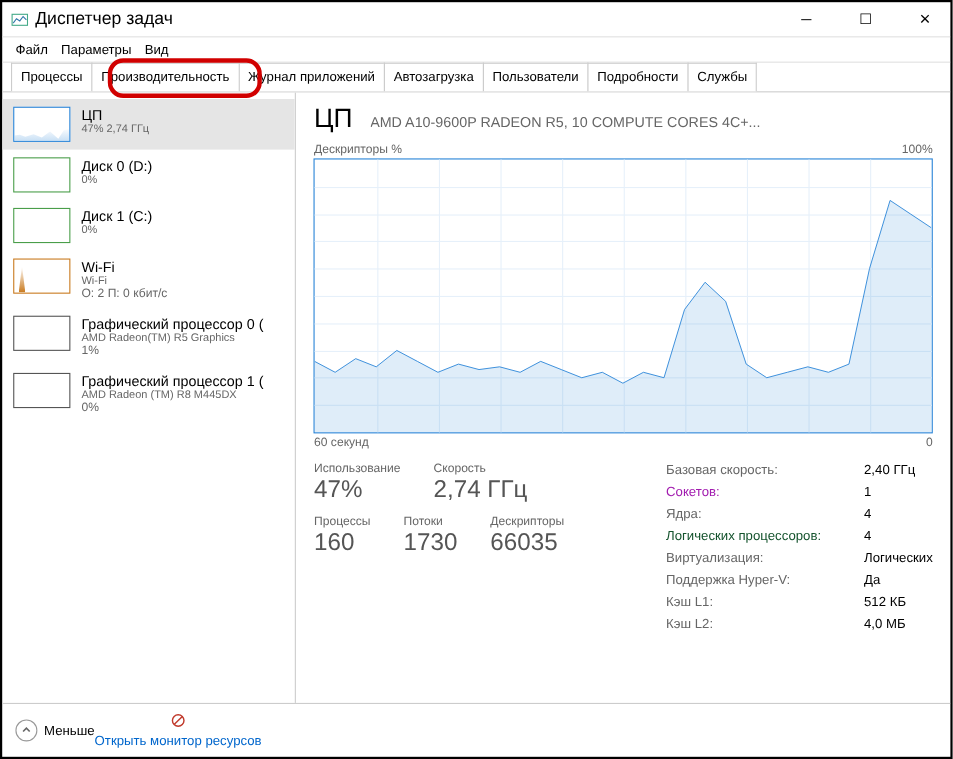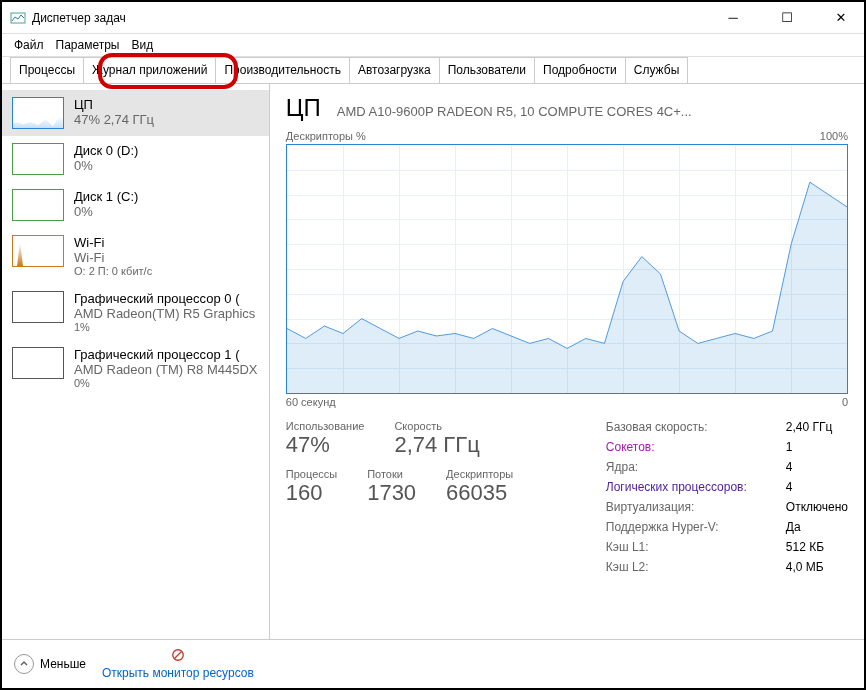--- a/index.html
+++ b/index.html
@@ -17,21 +17,21 @@
 
 .titlebar {
   display: flex;
   align-items: center;
   height: 32px;
   padding: 0 8px;
   border-bottom: 1px solid #e0e0e0;
 }
 .titlebar .icon { width: 16px; height: 16px; margin-right: 6px; position: relative; }
 .titlebar .icon svg { width: 16px; height: 16px; }
-.titlebar .title { font-size: 12px; }
+.titlebar .title { font-size: 16px; }
 .titlebar .win-controls { margin-left: auto; display: flex; gap: 24px; }
 .titlebar .win-controls span { width: 30px; text-align: center; cursor: pointer; font-size: 13px; color: #000; }
 
 
 .menubar {
   display: flex;
   gap: 12px;
   padding: 4px 12px;
   font-size: 12px;
   border-bottom: 1px solid #e0e0e0;
@@ -91,21 +91,21 @@
 .side-item.selected { background: #e5e5e5; }
 .side-thumb {
   width: 52px;
   height: 32px;
   border: 1px solid #999;
   background: #fff;
   position: relative;
   flex-shrink: 0;
 }
 .side-text .t1 { font-size: 13px; }
-.side-text .t2 { font-size: 13px; color: #666; }
+.side-text .t2 { font-size: 10px; color: #666; }
 .side-text .t3 { font-size: 11px; color: #666; }
 
 
 .main { flex: 1; display: flex; flex-direction: column; padding: 10px 16px; }
 .main-header { display: flex; align-items: baseline; gap: 16px; margin-bottom: 8px; }
 .main-header .big { font-size: 24px; font-weight: 400; }
 .main-header .sub { font-size: 13px; color: #666; white-space: nowrap; overflow: hidden; text-overflow: ellipsis; flex: 1; }
 
 .chart-labels { display: flex; justify-content: space-between; font-size: 11px; color: #666; margin-bottom: 2px; }
 .chart {
@@ -123,21 +123,20 @@
 .stat-value { font-size: 22px; color: #555; grid-column: span 1; }
 
 .stat-block { display: flex; flex-direction: column; }
 
 
 .footer {
   border-top: 1px solid #ccc;
   padding: 8px 12px;
   display: flex;
   align-items: center;
-  gap: 16px;
   font-size: 12px;
 }
 .footer .fewer { display: flex; align-items: center; gap: 6px; cursor: pointer; }
 .footer .circle-btn {
   width: 20px; height: 20px; border: 1px solid #999; border-radius: 50%;
   display: flex; align-items: center; justify-content: center;
 }
 .footer .resmon { color: #0066cc; cursor: pointer; display: flex; align-items: center; gap: 4px; flex-direction: column; }
 .footer .resmon-icon { width: 14px; height: 14px; }
 
@@ -180,22 +179,22 @@
   </div>
 
   <div class="menubar">
     <span>Файл</span>
     <span>Параметры</span>
     <span>Вид</span>
   </div>
 
   <div class="tabs">
     <div class="tab">Процессы</div>
+    <div class="tab active">Производительность</div>
     <div class="tab">Журнал приложений</div>
-    <div class="tab active">Производительность</div>
     <div class="tab">Автозагрузка</div>
     <div class="tab">Пользователи</div>
     <div class="tab">Подробности</div>
     <div class="tab">Службы</div>
     <div class="highlight-ring"></div>
   </div>
 
   <div class="content">
 
     <div class="sidebar">
@@ -318,24 +317,24 @@
           </div>
         </div>
 
         <div id="right-stats" style="flex:1; display:grid; grid-template-columns:160px 1fr; gap:6px 20px; align-content:start; font-size:12px;">
         <div style="color: rgb(102, 102, 102);">Базовая скорость:</div>
             <div>2,40 ГГц</div>
             <div style="color: #a21caf;">Сокетов:</div>
             <div>1</div>
             <div style="color: rgb(102, 102, 102);">Ядра:</div>
             <div>4</div>
-            <div style="color: #4c1d95;">Логических процессоров:</div>
+            <div style="color: #14532d;">Логических процессоров:</div>
             <div>4</div>
             <div style="color: rgb(102, 102, 102);">Виртуализация:</div>
-            <div>Отключено</div>
+            <div>Логических</div>
             <div style="color: rgb(102, 102, 102);">Поддержка Hyper-V:</div>
             <div>Да</div>
             <div style="color: rgb(102, 102, 102);">Кэш L1:</div>
             <div>512 КБ</div>
             <div style="color: rgb(102, 102, 102);">Кэш L2:</div>
             <div>4,0 МБ</div>
           </div>
       </div>
 
     </div>

